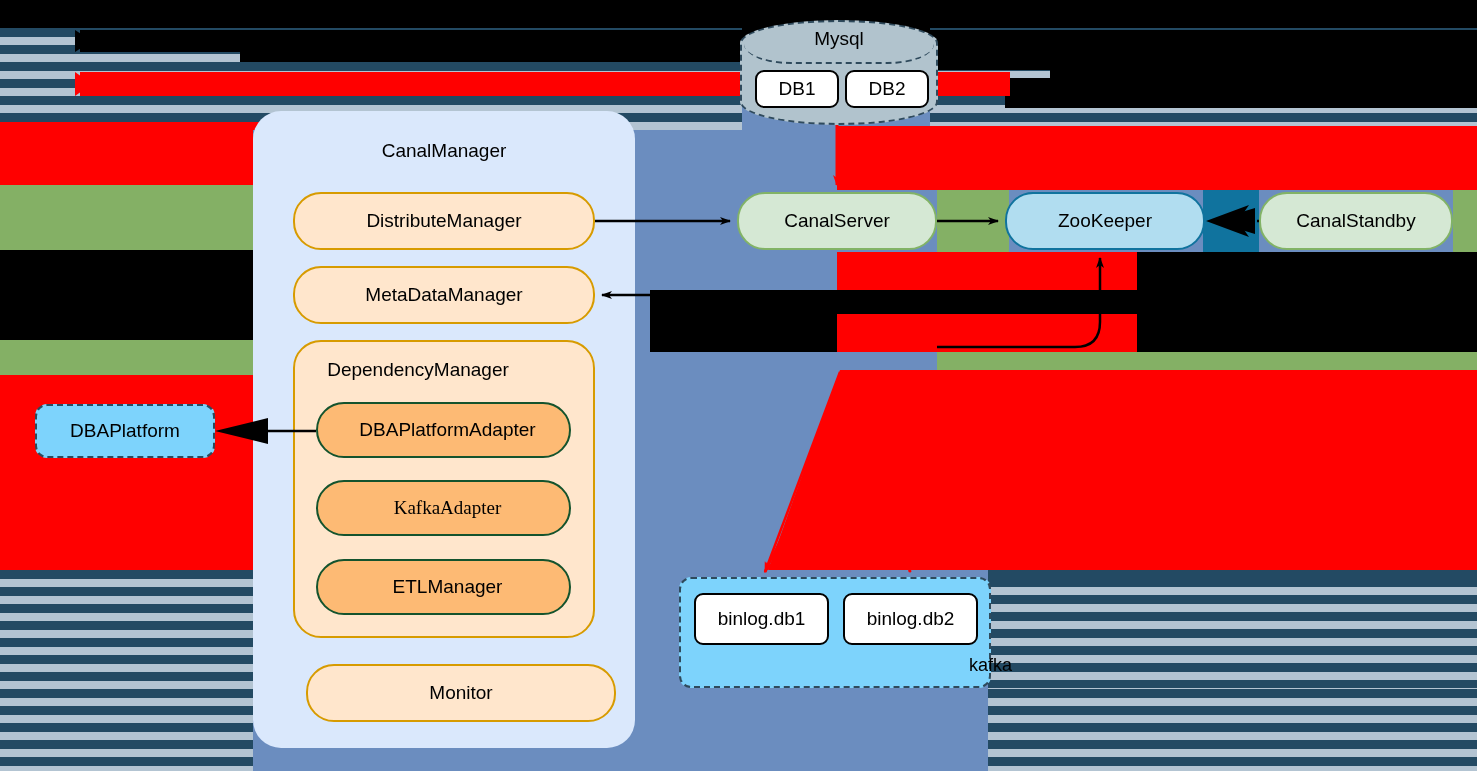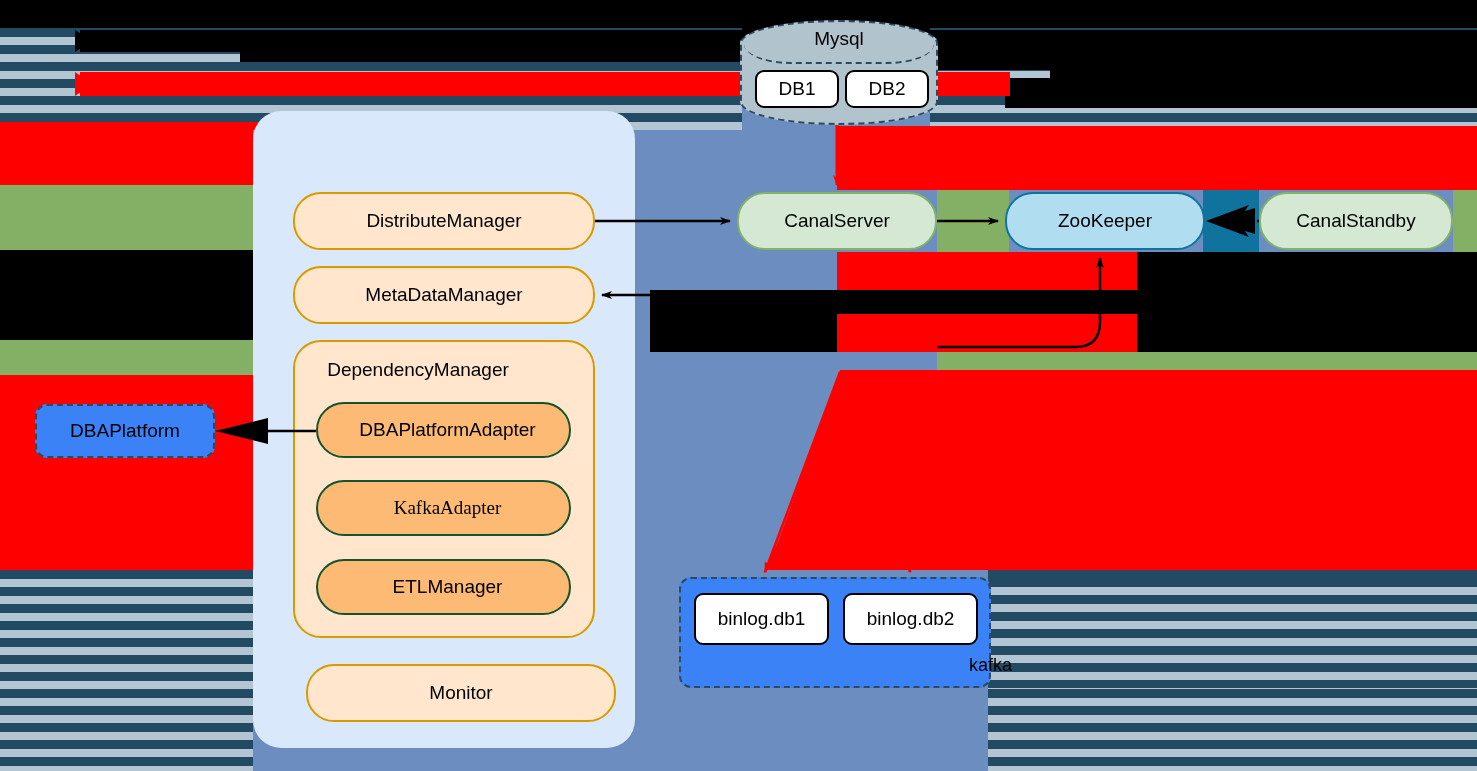--- a/index.html
+++ b/index.html
@@ -20,21 +20,21 @@
   .teal{background:#10739e;}
 
   
   .node{position:absolute;box-sizing:border-box;display:flex;align-items:center;
         justify-content:center;font-size:19px;color:#000;text-align:center;line-height:1.2;border-radius:28px;}
   .orange{background:#ffe6cc;border:2px solid #d79b00;}
   .purple{background:#fdba74;border:2px solid #14532d;padding-left:8px;}
   .green{background:#d5e8d4;border:2px solid #82b366;}
   .blue{background:#b1ddf0;border:2px solid #10739e;}
   .panel{background:#dae8fc;}
-  .grey-rnd{background:#3b82f6;border:2px dashed #2f4a5c;border-radius:12px;}
+  .grey-rnd{background:#7dd3fc;border:2px dashed #2f4a5c;border-radius:12px;}
   .white-rnd{background:#ffffff;border:2px solid #000;border-radius:9px;}
 
   .cyl{position:absolute;background:#b1c3cd;border:2px dashed #2f4a5c;
        border-radius:50%/22%;box-sizing:border-box;}
   .cyl-lid{position:absolute;left:2px;right:2px;top:2px;height:40px;
            border-bottom:2px dashed #2f4a5c;border-radius:50%/100%;box-sizing:border-box;}
 
   .grp-label{position:absolute;font-size:19px;color:#000;}
   svg.wires{position:absolute;left:0;top:0;width:1477px;height:771px;overflow:visible;}
 </style>
@@ -86,20 +86,21 @@
   <div class="artifact stripes" style="left:988px;top:578px;width:489px;height:110px;"></div>
 
   <div class="cyl" style="left:740px;top:20px;width:198px;height:105px;">
     <div class="cyl-lid"></div>
   </div>
   <div class="grp-label" style="left:740px;top:28px;width:198px;text-align:center;">Mysql</div>
   <div class="node white-rnd" style="left:755px;top:70px;width:84px;height:38px;">DB1</div>
   <div class="node white-rnd" style="left:845px;top:70px;width:84px;height:38px;">DB2</div>
 
   <div class="node panel" style="left:253px;top:111px;width:382px;height:637px;display:block;"></div>
+  <div class="grp-label" style="left:253px;top:140px;width:382px;text-align:center;">CanalManager</div>
 
   <div class="node orange" style="left:293px;top:192px;width:302px;height:58px;">DistributeManager</div>
   <div class="node orange" style="left:293px;top:266px;width:302px;height:58px;">MetaDataManager</div>
 
   <div class="node orange" style="left:293px;top:340px;width:302px;height:298px;display:block;"></div>
   <div class="grp-label" style="left:293px;top:359px;width:250px;text-align:center;">DependencyManager</div>
   <div class="node purple" style="left:316px;top:402px;width:255px;height:56px;">DBAPlatformAdapter</div>
   <div class="node purple" style="left:316px;top:480px;width:255px;height:56px;font-family:Liberation Serif, serif;">KafkaAdapter</div>
   <div class="node purple" style="left:316px;top:559px;width:255px;height:56px;">ETLManager</div>
 

